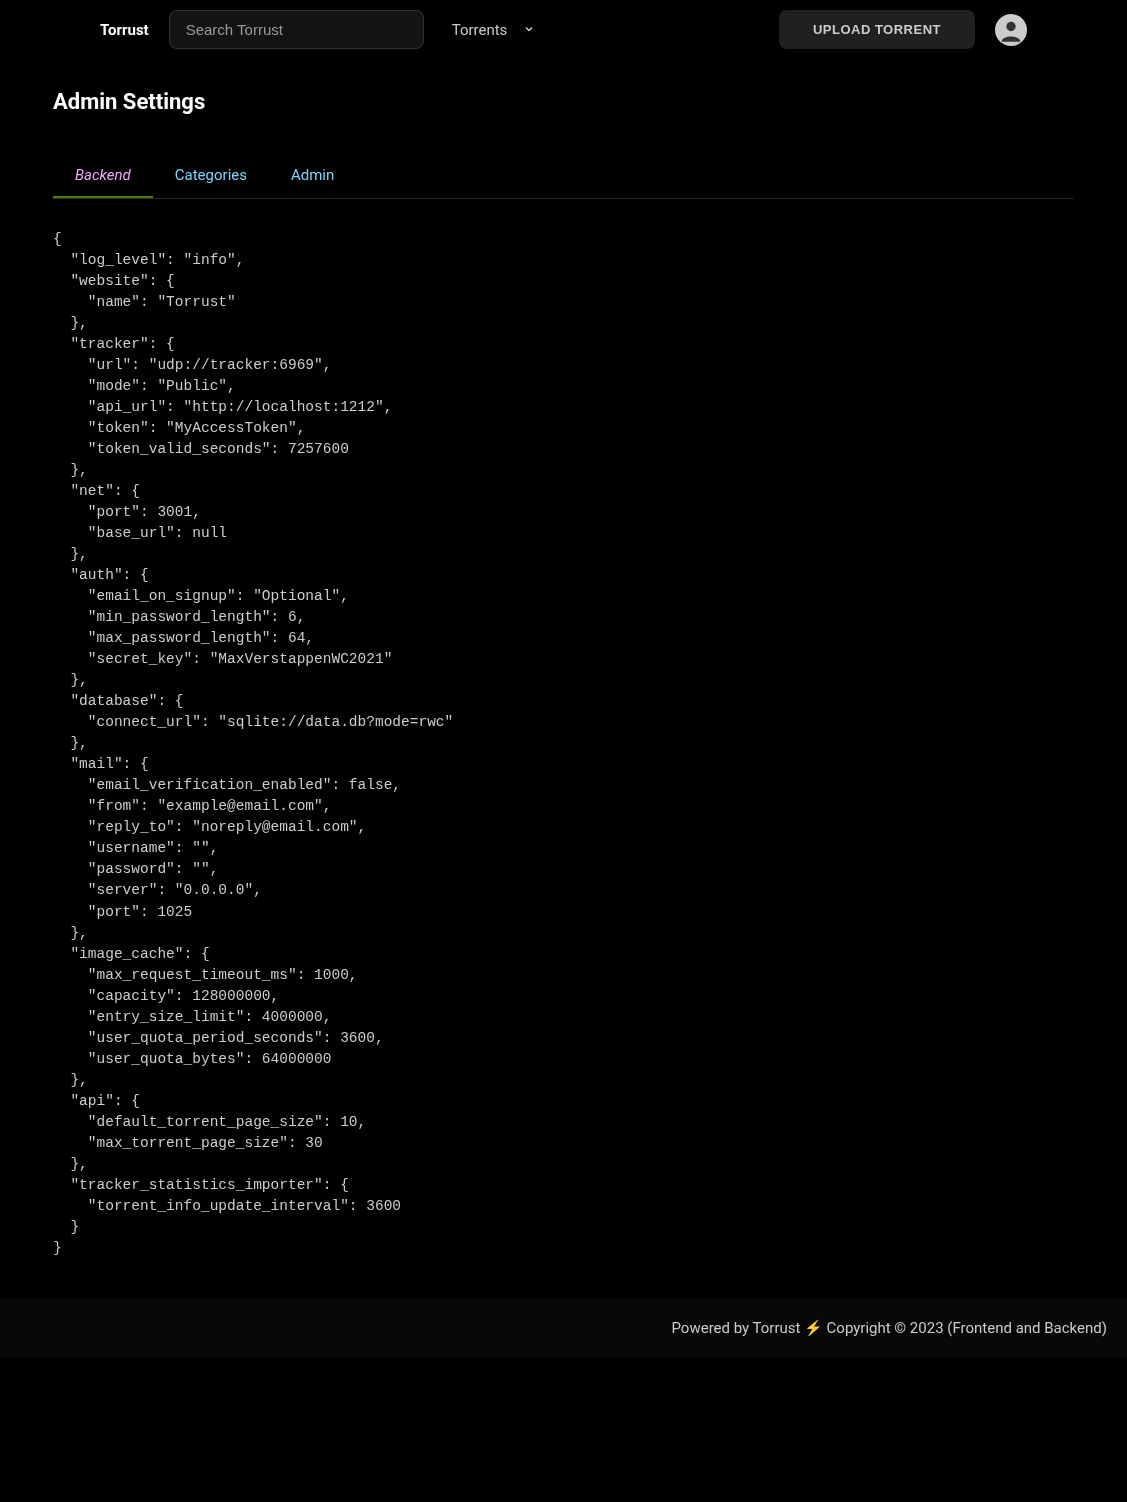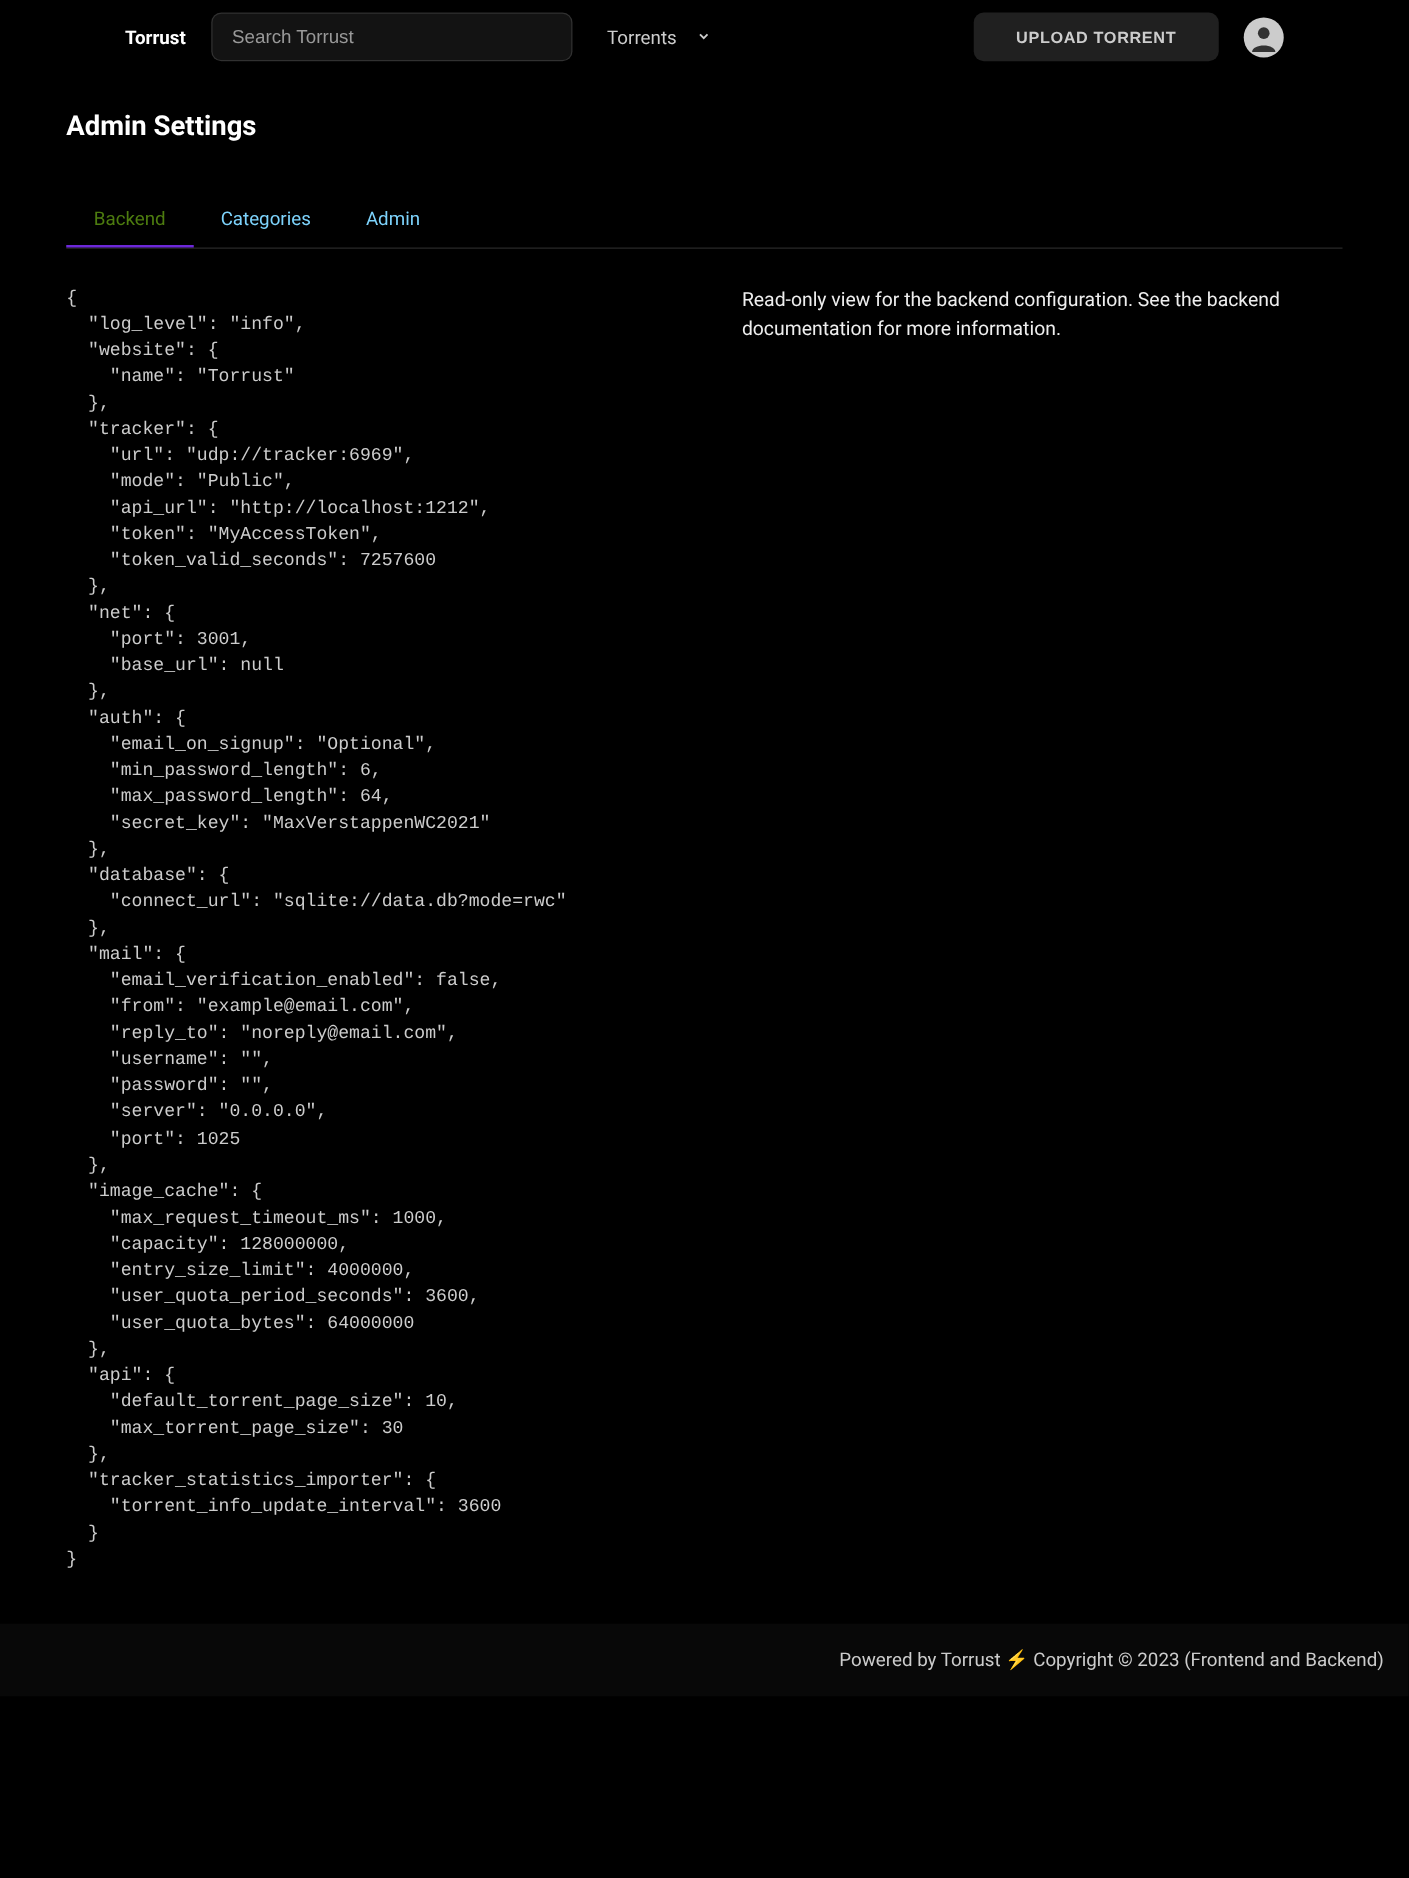--- a/index.html
+++ b/index.html
@@ -25,21 +25,21 @@
       font-size: 15px;
       color: #fff;
     }
     .search-input {
       background-color: rgba(64, 64, 64, 0.3);
       border: 1px solid rgba(80, 80, 80, 0.5);
       border-radius: 8px;
       padding: 10px 16px;
       color: #aaa;
       font-size: 15px;
-      width: 289px;
+      width: 255px;
       outline: none;
     }
     .search-input::placeholder {
       color: #999;
     }
     .nav-dropdown {
       display: flex;
       align-items: center;
       gap: 16px;
       color: #ccc;
@@ -95,22 +95,23 @@
       margin-bottom: 30px;
     }
     .tab {
       padding: 12px 22px;
       color: #7dd3fc;
       font-size: 15px;
       cursor: pointer;
       border-bottom: 2px solid transparent;
     }
     .tab.active {
-      color: #4d7c0f;
-      border-bottom: 2px solid #6d28d9;
+      color: #f0abfc;
+      border-bottom: 2px solid #4d7c0f;
+      font-style: italic;
     }
     .main-area {
       display: flex;
       gap: 30px;
     }
     .config-block {
       flex: 0 0 50%;
       font-family: "SFMono-Regular", Consolas, "Liberation Mono", Menlo, monospace;
       font-size: 14.5px;
       color: #ccc;
@@ -210,19 +211,18 @@
     "user_quota_bytes": 64000000
   },
   "api": {
     "default_torrent_page_size": 10,
     "max_torrent_page_size": 30
   },
   "tracker_statistics_importer": {
     "torrent_info_update_interval": 3600
   }
 }</pre>
-    <div class="description">Read-only view for the backend configuration. See the backend documentation for more information.</div>
   </div>
 </div>
 
 <div class="footer">
   <span>Powered by Torrust ⚡ Copyright © 2023 (Frontend and Backend)</span>
 </div>
 
 </body></html>

